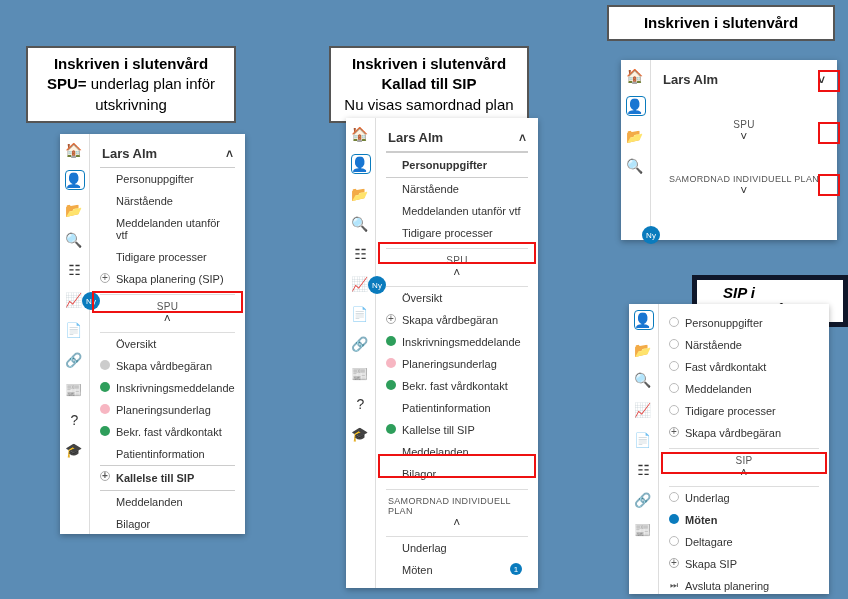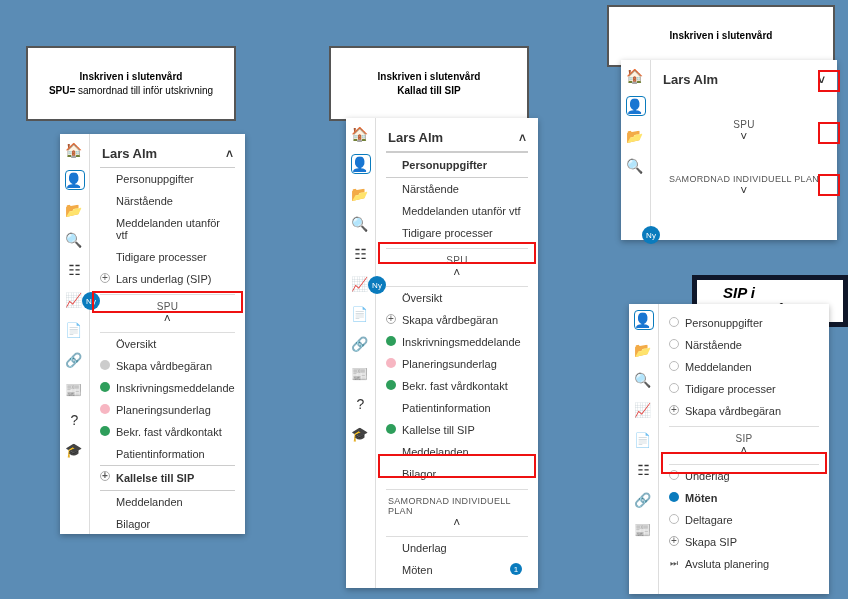--- a/index.html
+++ b/index.html
@@ -8,23 +8,23 @@
     height: 599px;
     background: #5b8cb5;
     font-family: Arial, sans-serif;
     position: relative;
     overflow: hidden;
   }
   .label-box {
     position: absolute;
     background: #fff;
     border: 2px solid #555;
-    padding: 22px 10px;
+    padding: 6px 10px;
     text-align: center;
-    font-size: 10px;
+    font-size: 15px;
     line-height: 1.35;
   }
   .label-box b { font-weight: bold; }
   .panel-container {
     position: absolute;
     background: #fff;
     box-shadow: 0 2px 6px rgba(0,0,0,0.3);
   }
   .iconbar {
     position: absolute;
@@ -120,26 +120,27 @@
     width:12px;height:12px;border-radius:50%;
     background:#0a7bbd;color:#fff;font-size:8px;
     display:flex;align-items:center;justify-content:center;
   }
 </style>
 </head>
 <body>
 
 <div class="label-box" style="left:26px; top:46px; width:210px;">
   <b>Inskriven i slutenvård</b><br>
-  <span><b>SPU=</b><span> samordnad till inför utskrivning</span></span>
+  <span><b>SPU=</b><span> underlag plan inför utskrivning</span></span>
 </div>
 
 <div class="label-box" style="left:329px; top:46px; width:200px;">
   <b>Inskriven i slutenvård</b><br>
   <b>Kallad till SIP</b><br>
+  <span>Nu visas samordnad plan</span>
 </div>
 
 <div class="label-box" style="left:607px; top:5px; width:228px;">
   <b>Inskriven i slutenvård</b><br>
 </div>
 
 <div class="orange-box" style="left:692px; top:275px;">SIP i öppenvård</div>
 
 <div class="panel-container" style="left:60px; top:134px; width:185px; height:400px;">
   <div class="iconbar">
@@ -158,21 +159,21 @@
   <div class="ny-badge" style="left:22px; top:158px;">Ny</div>
   <div class="content">
     <div class="title-row">
       <span>Lars Alm</span>
         <span class="chev">˄</span>
     </div>
     <div class="item">Personuppgifter</div>
     <div class="item">Närstående</div>
     <div class="item">Meddelanden utanför vtf</div>
     <div class="item">Tidigare processer</div>
-    <div class="item"><span class="bullet plus"></span><span>Lars underlag (SIP)</span></div>
+    <div class="item"><span class="bullet plus"></span><span>Skapa planering (SIP)</span></div>
     <div class="sec-header">
         <span>SPU</span>
         <span class="chev">˄</span>
       </div>
     <div class="item">Översikt</div>
     <div class="item"><span class="bullet gray"></span><span>Skapa vårdbegäran</span></div>
     <div class="item"><span class="bullet green"></span><span>Inskrivningsmeddelande</span></div>
     <div class="item"><span class="bullet pink"></span><span>Planeringsunderlag</span></div>
     <div class="item"><span class="bullet green"></span><span>Bekr. fast vårdkontakt</span></div>
     <div class="item">Patientinformation</div>
@@ -268,20 +269,21 @@
     <span class="ic">🔍</span>
     <span class="ic">📈</span>
     <span class="ic">📄</span>
     <span class="ic">☷</span>
     <span class="ic">🔗</span>
     <span class="ic">📰</span>
   </div>
   <div class="content">
     <div class="item"><span class="bullet outline"></span><span>Personuppgifter</span></div>
     <div class="item"><span class="bullet outline"></span><span>Närstående</span></div>
+    <div class="item"><span class="bullet outline"></span><span>Fast vårdkontakt</span></div>
     <div class="item"><span class="bullet outline"></span><span>Meddelanden</span></div>
     <div class="item"><span class="bullet outline"></span><span>Tidigare processer</span></div>
     <div class="item"><span class="bullet plus"></span><span>Skapa vårdbegäran</span></div>
     <div class="sec-header">
         <span>SIP</span>
         <span class="chev">˄</span>
       </div>
     <div class="item"><span class="bullet outline"></span><span>Underlag</span></div>
     <div class="item" style="font-weight:bold;"><span class="bullet dot-blue"></span><span>Möten</span></div>
     <div class="item"><span class="bullet outline"></span><span>Deltagare</span></div>

